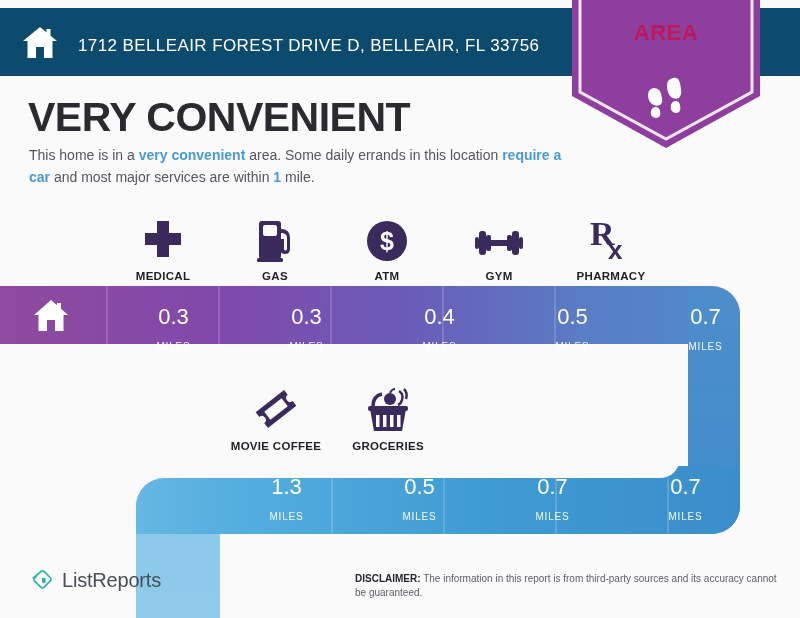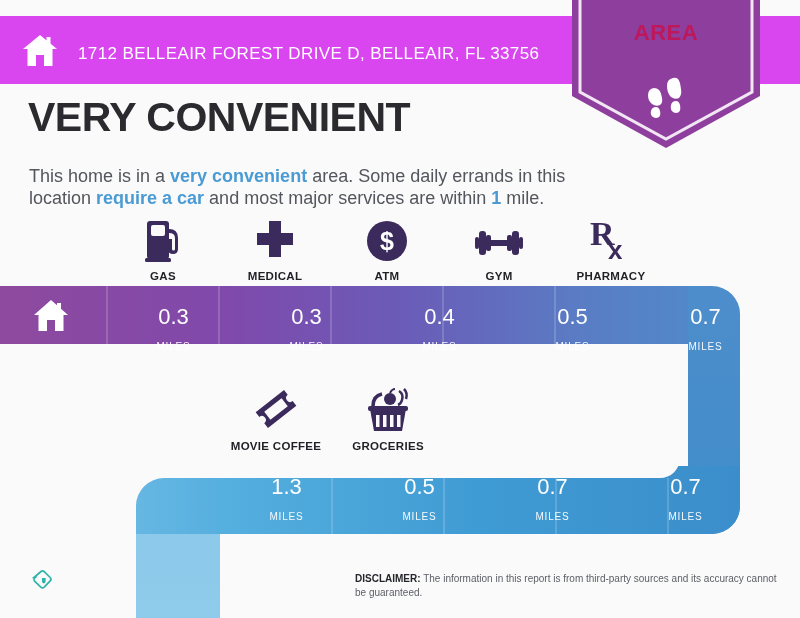--- a/index.html
+++ b/index.html
@@ -7,22 +7,22 @@
   body {
     font-family:"Liberation Sans", sans-serif;
     background:#fbfafa;
     position:relative;
     overflow:hidden;
   }
   #stage { position:absolute; left:0; top:0; width:800px; height:618px; }
 
   
   .header-bar {
-    position:absolute; left:0; top:16px; width:800px; height:68px;
-    background:#d946ef;
+    position:absolute; left:0; top:8px; width:800px; height:68px;
+    background:#0c4a6e;
   }
   .header-house { position:absolute; left:22px; top:17px; width:36px; height:34px; }
   .header-address {
     position:absolute; left:78px; top:28px;
     color:#ffffff; font-size:17px; font-weight:400;
     letter-spacing:0.4px; white-space:nowrap;
   }
 
   
   .badge { position:absolute; left:566px; top:0; width:200px; height:150px; }
@@ -33,21 +33,21 @@
   }
 
   
   .page-title {
     position:absolute; left:28px; top:94px;
     font-size:41px; font-weight:700; color:#2b2b2f;
     letter-spacing:-0.5px;
   }
   .subtitle {
     position:absolute; left:29px; top:144px; width:545px;
-    font-size:18px; line-height:22px; color:#53565c;margin-top:21px;
+    font-size:14px; line-height:22px; color:#53565c;
   }
   .subtitle b { color:#4a9bd4; font-weight:700; }
 
   
   .ribbon { position:absolute; left:0; top:286px; width:800px; height:332px; }
 
   
   .icon-row { position:absolute; display:flex; }
   .icon-cell { width:112px; display:flex; flex-direction:column; align-items:center; }
   .icon-glyph { height:48px; display:flex; align-items:flex-end; justify-content:center; }
@@ -189,36 +189,36 @@
 
     <g transform="translate(34,14)">
       <path d="M17 0 L34 15 L29.5 15 L29.5 31 L21 31 L21 20 L13 20 L13 31 L4.5 31 L4.5 15 L0 15 Z" fill="#ffffff"></path>
       <rect x="23" y="3" width="4" height="7" fill="#ffffff"></rect>
     </g>
   </svg>
 
   <div class="icon-row" id="icon-row-1">
     <div class="icon-cell">
       <div class="icon-glyph">
+        <svg width="44" height="44" viewBox="0 0 44 44">
+          <path d="M16 2 h12 v12 h12 v12 h-12 v12 h-12 v-12 h-12 v-12 h12 z" fill="#3b2a5c" rx="2"></path>
+        </svg>
+      </div>
+      <div class="icon-label">MEDICAL</div>
+    </div>
+    <div class="icon-cell">
+      <div class="icon-glyph">
         <svg width="44" height="46" viewBox="0 0 44 46">
           <rect x="6" y="4" width="22" height="38" rx="3" fill="#3b2a5c"></rect>
           <rect x="10" y="8" width="14" height="11" rx="2" fill="#fbfafa"></rect>
           <rect x="4" y="41" width="26" height="4" rx="1.5" fill="#3b2a5c"></rect>
           <path d="M28 12 q9 0 9 9 v11 q0 5 -5 5 q-5 0 -5 -5 v-6 h-4 v-4 h8 v10 q0 1.5 1.5 1.5 q1.5 0 1.5 -1.5 v-11 q0 -5 -6 -5 z" fill="#3b2a5c"></path>
         </svg>
       </div>
       <div class="icon-label">GAS</div>
-    </div>
-    <div class="icon-cell">
-      <div class="icon-glyph">
-        <svg width="44" height="44" viewBox="0 0 44 44">
-          <path d="M16 2 h12 v12 h12 v12 h-12 v12 h-12 v-12 h-12 v-12 h12 z" fill="#3b2a5c" rx="2"></path>
-        </svg>
-      </div>
-      <div class="icon-label">MEDICAL</div>
     </div>
     <div class="icon-cell">
       <div class="icon-glyph">
         <svg width="44" height="44" viewBox="0 0 44 44">
           <circle cx="22" cy="22" r="20" fill="#3b2a5c"></circle>
           <text x="22" y="31" text-anchor="middle" font-family="Liberation Sans, sans-serif" font-size="25" font-weight="700" fill="#ffffff">$</text>
         </svg>
       </div>
       <div class="icon-label">ATM</div>
     </div>
@@ -321,17 +321,18 @@
       <div class="dist-value">0.7</div>
       <div class="dist-unit">MILES</div>
     </div>
   </div>
 
   <div class="logo">
     <svg width="24" height="24" viewBox="0 0 24 24">
       <path d="M4 9.5 L11 3.5 a2.5 2.5 0 0 1 3 0 l6.2 6 a2.5 2.5 0 0 1 0 3.4 l-6 6.2 a2.5 2.5 0 0 1 -3.4 0 l-6.2 -6 a2.5 2.5 0 0 1 0.4 -3.6 z" fill="none" stroke="#2fb3a8" stroke-width="1.7"></path>
       <path d="M12 10 h3.6 v3.6 a1.8 1.8 0 0 1 -3.6 0 z" fill="#2fb3a8"></path>
     </svg>
+    <div class="logo-name">ListReports</div>
   </div>
 
   <div class="disclaimer"><b>DISCLAIMER:</b><span> The information in this report is from third-party sources and its accuracy cannot be guaranteed.</span></div>
 
 </div>
 
 </body></html>

